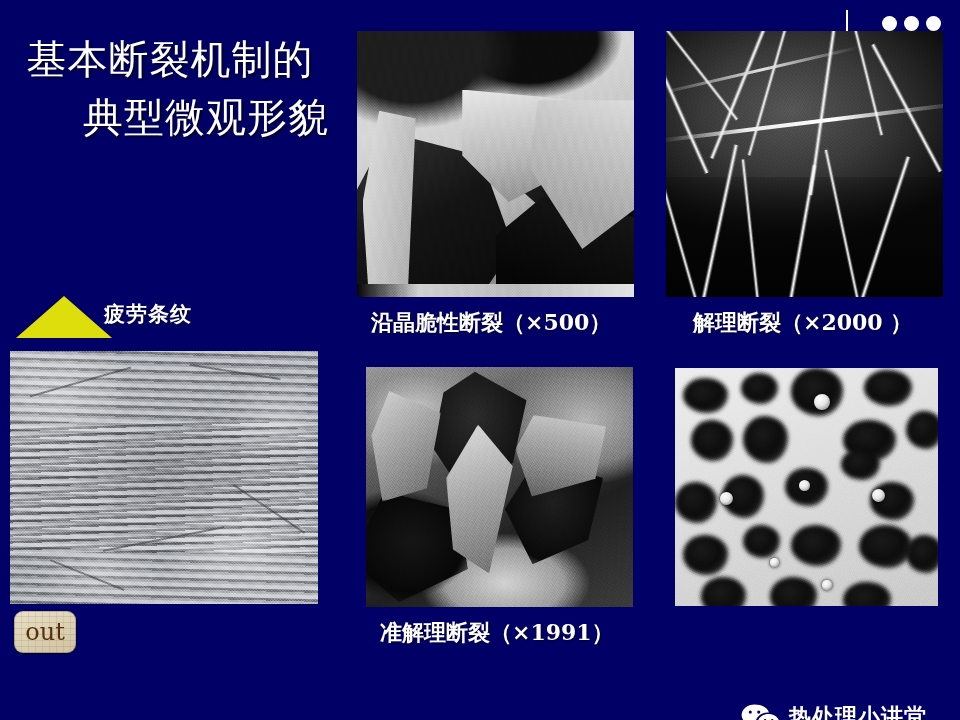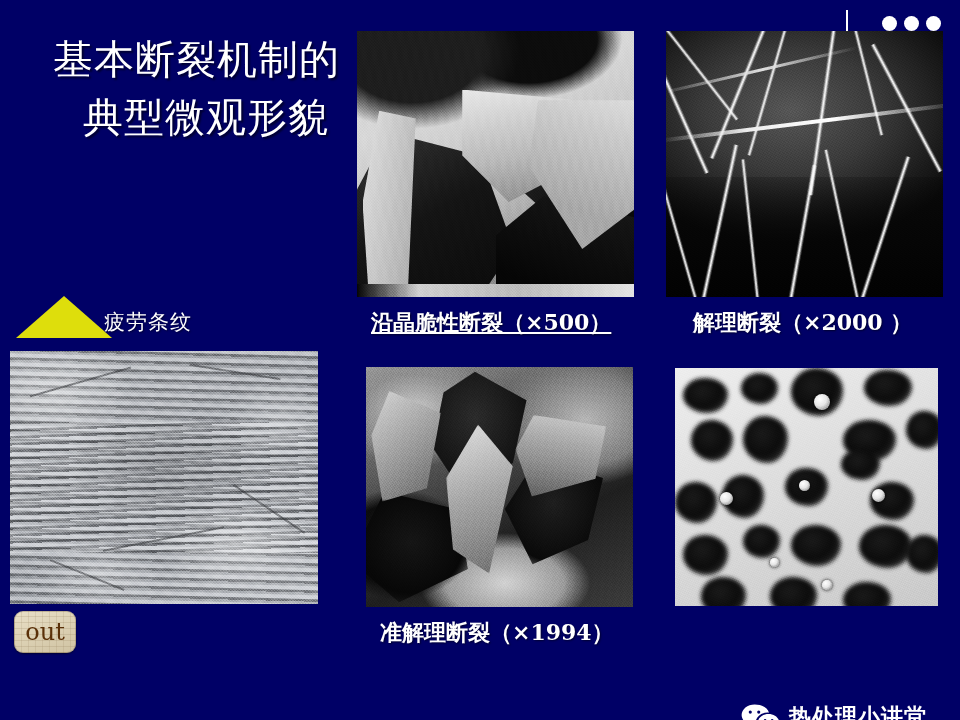--- a/index.html
+++ b/index.html
@@ -28,21 +28,21 @@
     width: 350px;
     text-align: center;
     color: #ffffff;
     font-family: "DejaVu Serif", "Liberation Serif", serif;
     font-size: 40px;
     line-height: 1.45;
     letter-spacing: 1px;
     font-weight: 400;
     text-shadow: 2px 2px 2px rgba(0,0,0,0.55);
   }
-  .title-line-1 { display: block; padding-right: 10px; text-align: right; }
+  .title-line-1 { display: block; padding-right: 10px; }
   .title-line-2 { display: block; padding-left: 18px; margin-left: 44px; }
 
   
   .dot-deco {
     position: absolute;
     left: 846px;
     top: 8px;
     width: 106px;
     height: 44px;
   }
@@ -80,26 +80,27 @@
     height: 0;
     border-left: 48px solid transparent;
     border-right: 48px solid transparent;
     border-bottom: 42px solid #dede0c;
   }
 
   
   .fatigue-label {
     position: absolute;
     left: 104px;
-    top: 308px;
+    top: 300px;
     color: #ffffff;
     font-family: "DejaVu Serif", "Liberation Serif", serif;
     font-size: 21px;
     letter-spacing: 1px;
     text-shadow: 1px 1px 2px rgba(0,0,0,0.5);
+    font-weight: bold;
   }
 
   
   .micro {
     position: absolute;
     overflow: hidden;
     background: #111;
   }
   .micro .layer { position: absolute; inset: 0; }
 
@@ -330,21 +331,21 @@
   .caption {
     position: absolute;
     color: #ffffff;
     font-family: "DejaVu Serif", "Liberation Serif", serif;
     font-size: 22px;
     font-weight: 700;
     letter-spacing: 0px;
     white-space: nowrap;
     text-shadow: 1px 1px 2px rgba(0,0,0,0.55);
   }
-  #cap-intergranular { left: 371px; top: 308px; text-decoration: underline; }
+  #cap-intergranular { left: 371px; top: 308px; }
   #cap-cleavage     { left: 693px; top: 308px; }
   #cap-quasi        { left: 380px; top: 618px; }
   #cap-dimple       { left: 698px; top: 618px; }
 
   
   .out-button {
     position: absolute;
     left: 14px;
     top: 611px;
     width: 62px;
@@ -449,21 +450,21 @@
   <div class="micro" id="img-quasi">
     <div class="layer base"></div>
     <div class="blob-a"></div>
     <div class="blob-b"></div>
     <div class="blob-c"></div>
     <div class="ridge-1"></div>
     <div class="ridge-2"></div>
     <div class="ridge-3"></div>
     <div class="layer grain"></div>
   </div>
-  <div class="caption" id="cap-quasi">准解理断裂（×1994）</div>
+  <div class="caption" id="cap-quasi">准解理断裂（×1991）</div>
 
   <div class="micro" id="img-dimple">
     <div class="layer base"></div>
     <div class="pits">
       <div class="pit" style="left:3%;  top:4%;   width:17%; height:15%;"></div>
       <div class="pit" style="left:25%; top:2%;   width:14%; height:13%;"></div>
       <div class="pit" style="left:44%; top:0%;   width:20%; height:20%;"></div>
       <div class="pit" style="left:72%; top:1%;   width:18%; height:15%;"></div>
       <div class="pit" style="left:6%;  top:22%;  width:16%; height:17%;"></div>
       <div class="pit" style="left:26%; top:20%;  width:17%; height:20%;"></div>

